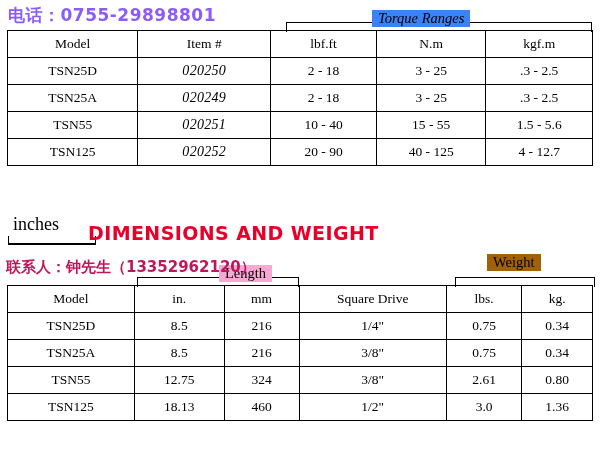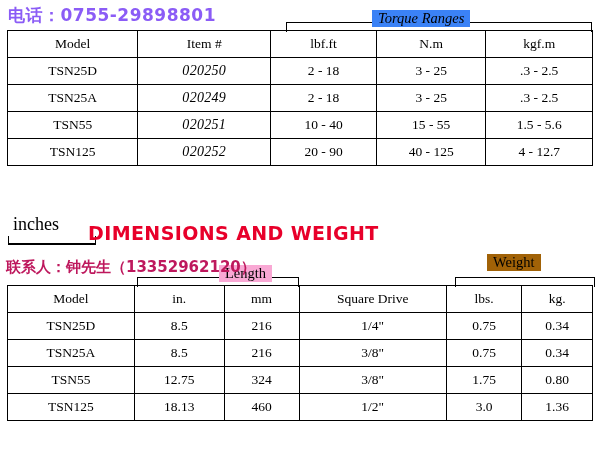--- a/index.html
+++ b/index.html
@@ -243,21 +243,21 @@
         <td class="cell-left">216</td>
         <td class="cell-left">3/8"</td>
         <td class="cell-left">0.75</td>
         <td class="cell-left">0.34</td>
       </tr>
       <tr>
         <td class="cell-left">TSN55</td>
         <td class="cell-left">12.75</td>
         <td class="cell-left">324</td>
         <td class="cell-left">3/8"</td>
-        <td class="cell-left">1.75</td>
+        <td class="cell-left">2.61</td>
         <td class="cell-left">0.80</td>
       </tr>
       <tr>
         <td class="cell-left">TSN125</td>
         <td class="cell-left">18.13</td>
         <td class="cell-left">460</td>
         <td class="cell-left">1/2"</td>
         <td class="cell-left">3.0</td>
         <td class="cell-left">1.36</td>
       </tr>

